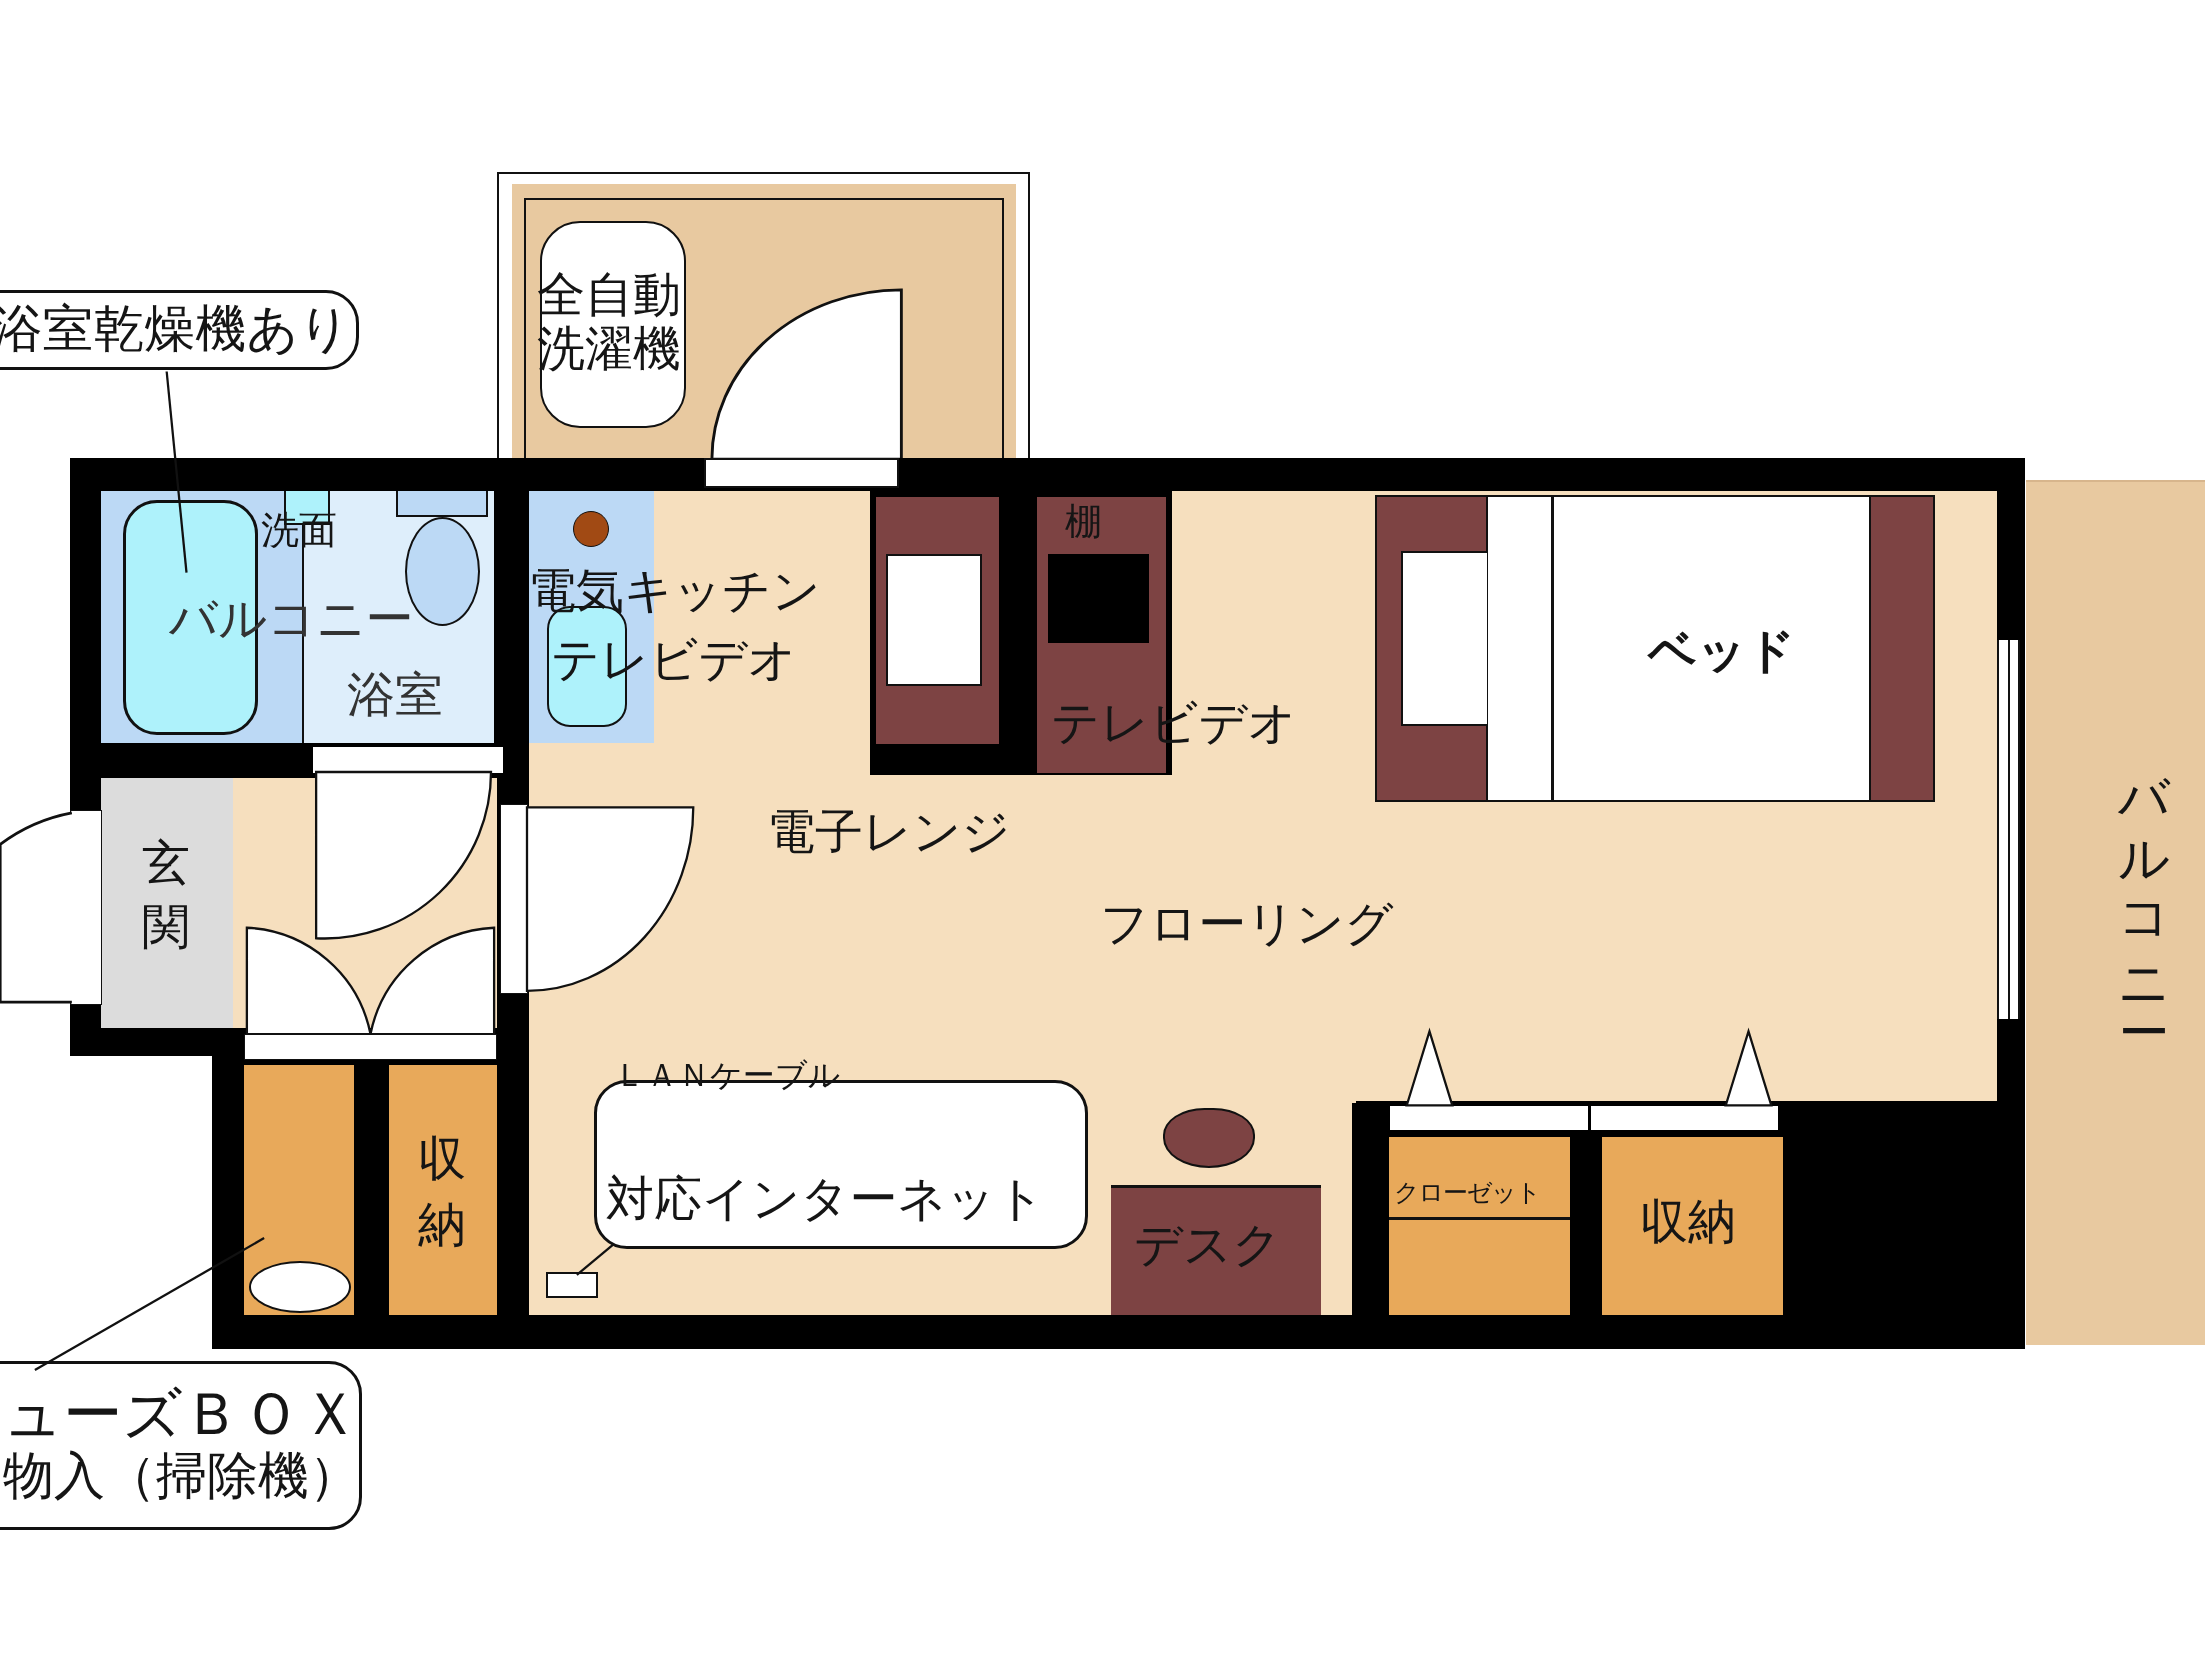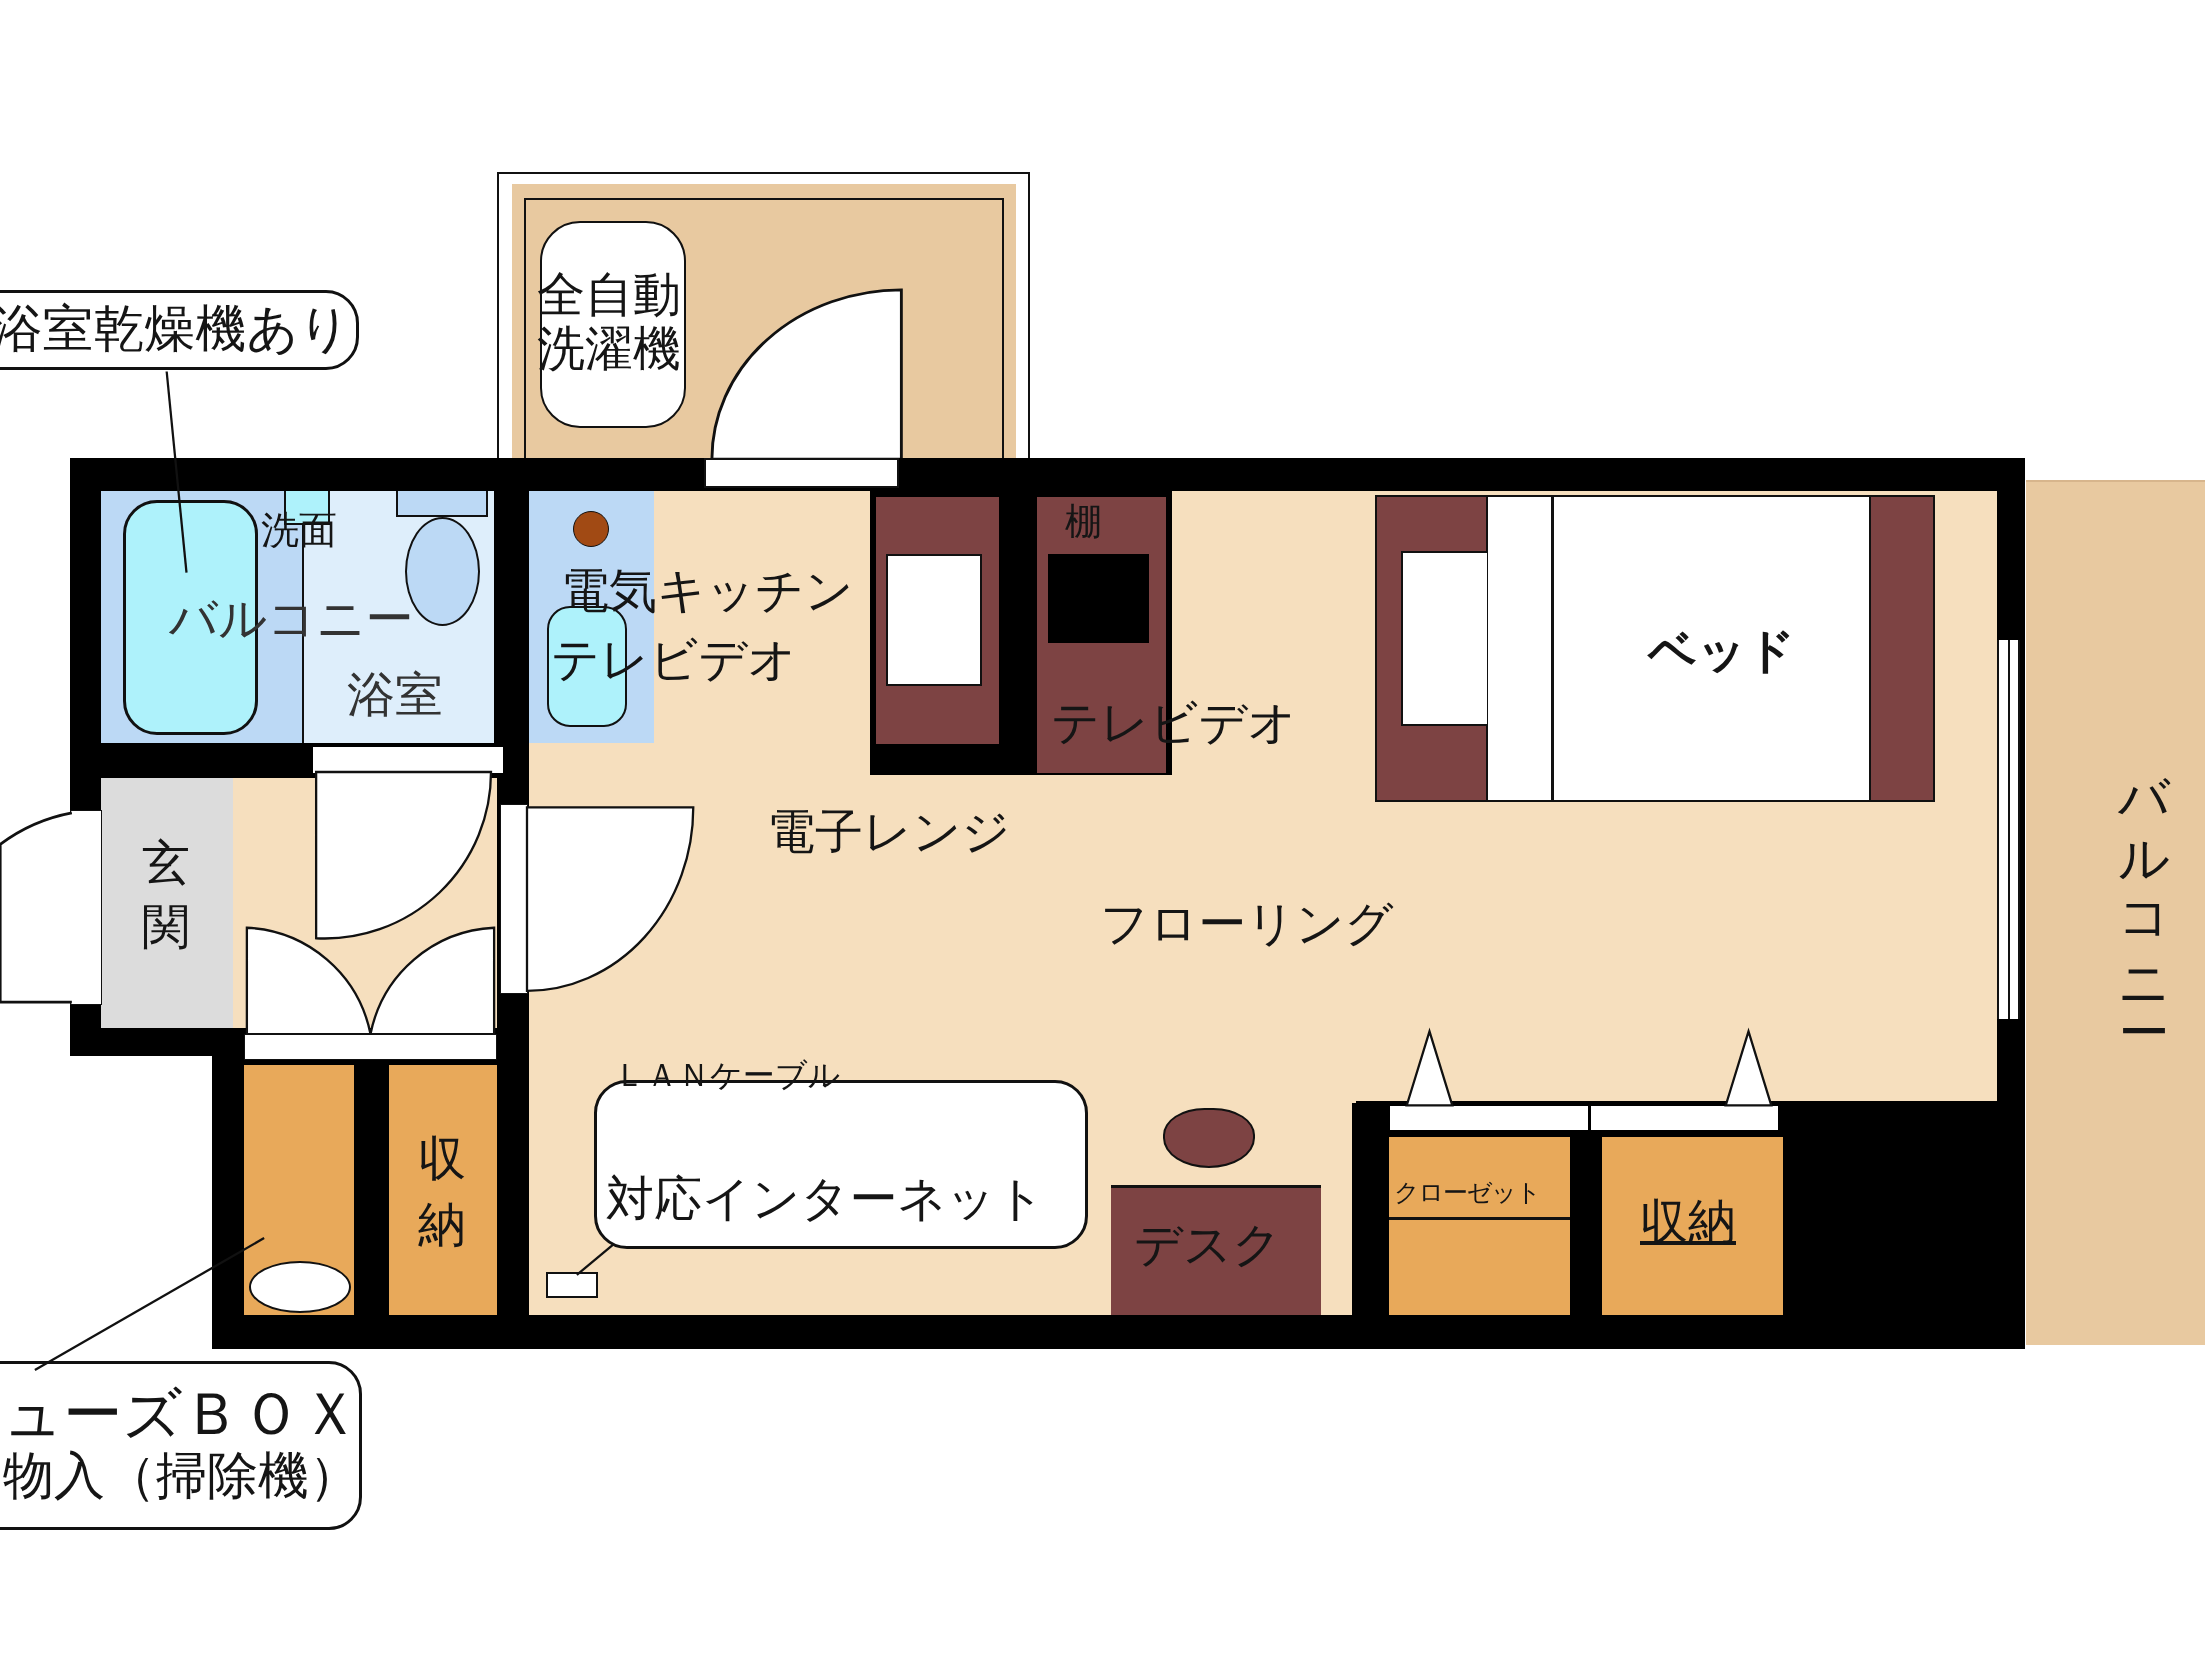--- a/index.html
+++ b/index.html
@@ -48,21 +48,21 @@
 <div class="abs" style="left:396px;top:491px;width:92px;height:26px;border:2.3px solid #111;border-top:none;background:#bcd9f5;"></div>
 <div class="abs" style="left:405px;top:517px;width:75px;height:109px;border:2.3px solid #111;border-radius:50%;background:#bcd9f5;"></div>
 <div class="txt" style="left:261px;top:511px;font-size:38px;">洗面</div>
 <div class="txt" style="left:169px;top:594px;font-size:48px;color:#333;">バルコニー</div>
 <div class="txt" style="left:347px;top:670px;font-size:48px;color:#333;">浴室</div>
 <div class="abs door-white" style="left:313px;top:747px;width:190px;height:26px;"></div>
 
 <div class="abs" style="left:529px;top:491px;width:125px;height:252px;background:#bcd9f5;"></div>
 <div class="abs" style="left:573px;top:511px;width:36px;height:36px;border:1.7px solid #111;border-radius:50%;background:#a14a14;"></div>
 <div class="abs" style="left:547px;top:606px;width:80px;height:121px;border:2.9px solid #111;border-radius:23px;background:#aef2fb;"></div>
-<div class="txt" style="left:561px;top:566px;font-size:48px;">電気キッチン</div>
+<div class="txt" style="left:528px;top:566px;font-size:48px;">電気キッチン</div>
 <div class="txt" style="left:551px;top:635px;font-size:48px;">テレビデオ</div>
 
 <div class="abs door-white" style="left:704px;top:458px;width:195px;height:30px;border:2.3px solid #111;"></div>
 
 <div class="abs wall" style="left:870px;top:491px;width:302px;height:284px;"></div>
 <div class="abs furn" style="left:876px;top:497px;width:123px;height:247px;"></div>
 <div class="abs" style="left:886px;top:554px;width:96px;height:132px;border:2.9px solid #111;background:#fff;"></div>
 <div class="abs furn" style="left:1037px;top:497px;width:129px;height:276px;"></div>
 <div class="abs wall" style="left:1048px;top:554px;width:101px;height:89px;"></div>
 <div class="txt" style="left:1065px;top:503px;font-size:37px;">棚</div>
@@ -123,21 +123,21 @@
 <svg style="left:1401px;top:1028px;width:57px;height:78px;" viewBox="0 0 100 135">
   <path d="M10 135 L50 5 L90 135 Z" fill="#fff" stroke="#111" stroke-width="4"></path>
 </svg>
 <svg style="left:1720px;top:1028px;width:57px;height:78px;" viewBox="0 0 100 135">
   <path d="M10 135 L50 5 L90 135 Z" fill="#fff" stroke="#111" stroke-width="4"></path>
 </svg>
 <div class="abs store" style="left:1389px;top:1137px;width:181px;height:178px;"></div>
 <div class="abs" style="left:1389px;top:1217px;width:181px;height:3.4px;background:#111;"></div>
 <div class="txt" style="left:1394px;top:1180px;font-size:25px;letter-spacing:-1.1px;">クローゼット</div>
 <div class="abs store" style="left:1602px;top:1137px;width:181px;height:178px;"></div>
-<div class="txt" style="left:1640px;top:1197px;font-size:48px;text-decoration:underline;">収納</div>
+<div class="txt" style="left:1640px;top:1197px;font-size:48px;">収納</div>
 
 <div class="callout" style="left:-34px;top:290px;width:393px;height:80px;"></div>
 <div class="txt" style="left:-8.6px;top:303px;font-size:51px;">浴室乾燥機あり</div>
 <svg style="left:161px;top:370px;width:34px;height:207px;" viewBox="0 0 60 360">
   <line x1="10" y1="0" x2="45" y2="355" stroke="#111" stroke-width="4"></line>
 </svg>
 
 <div class="callout" style="left:594px;top:1080px;width:494px;height:169px;"></div>
 <div class="txt" style="left:614px;top:1059px;font-size:32px;">ＬＡＮケーブル</div>
 <div class="txt" style="left:606px;top:1174px;font-size:48px;">対応インターネット</div>

